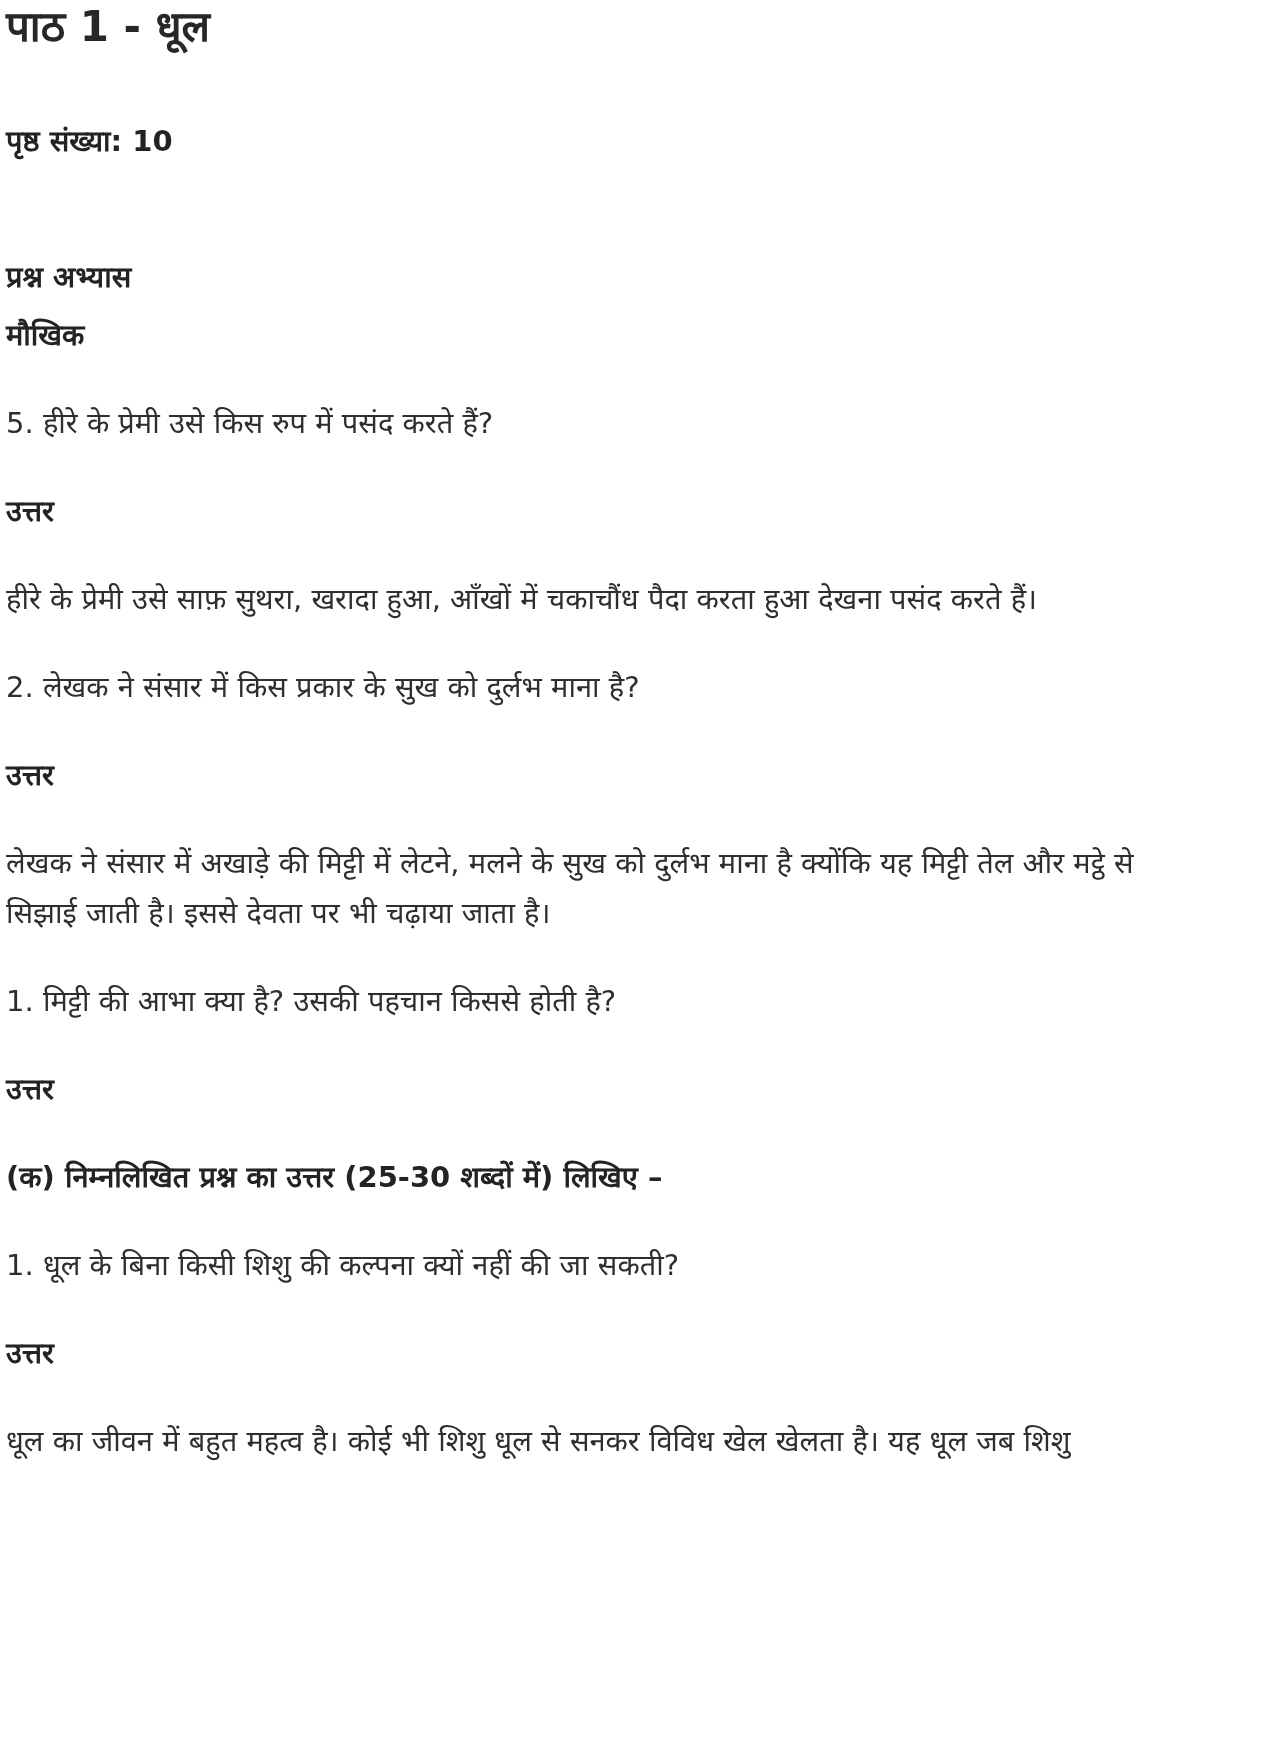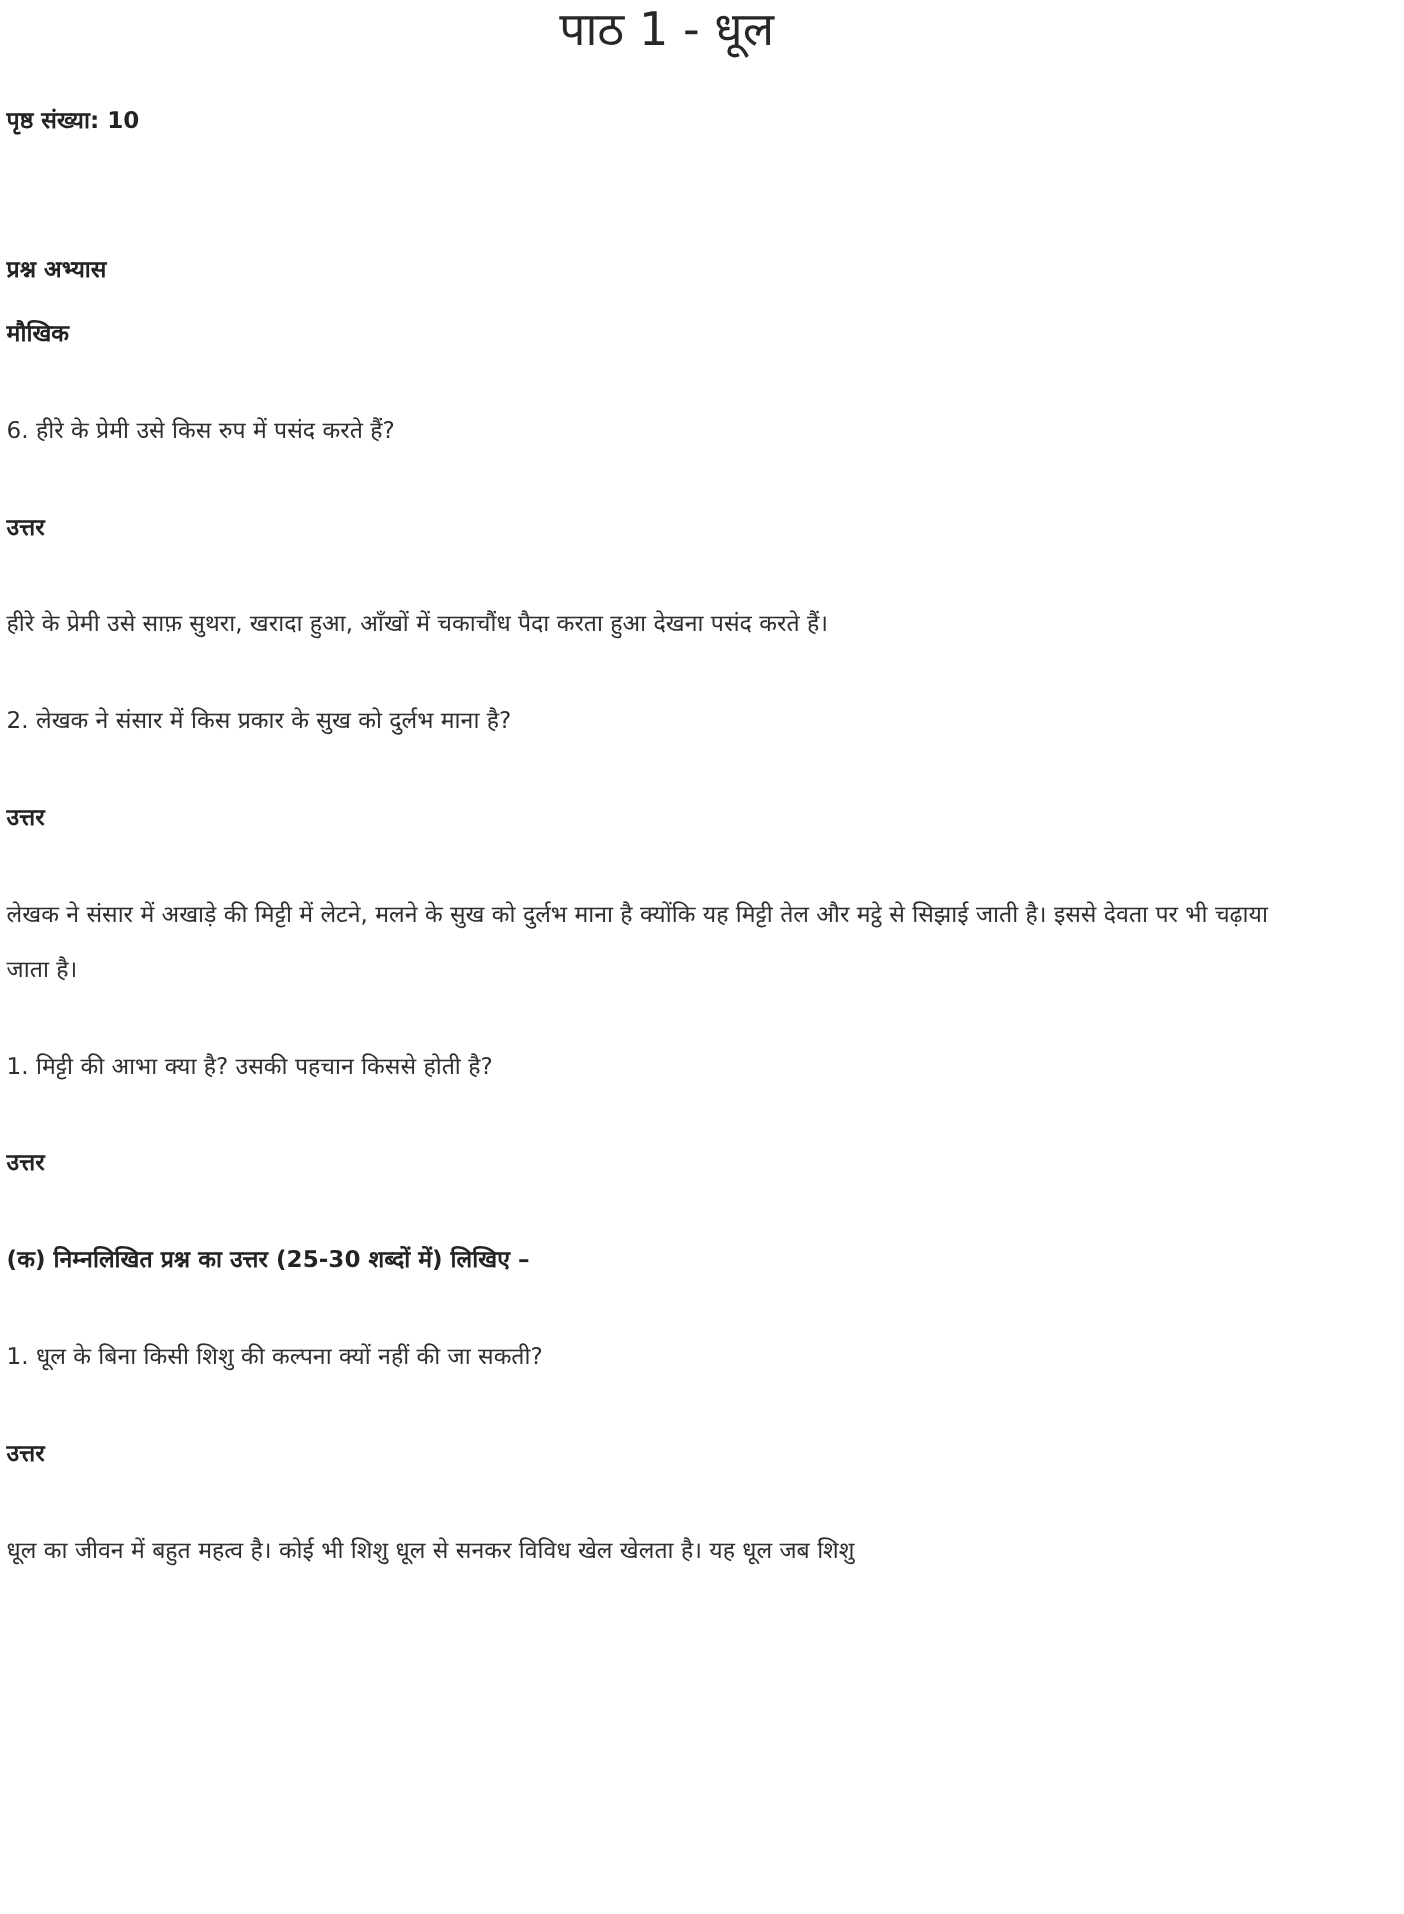--- a/index.html
+++ b/index.html
@@ -14,28 +14,28 @@
     color: #252525;
   }
   .page {
     width: 1276px;
     height: 1740px;
     padding: 2px 10px 0 6px;
     overflow: hidden;
   }
   .doc-title {
     font-size: 42px;
-    font-weight: 400;
-    text-align: center;
+    font-weight: 700;
+    text-align: left;
     line-height: 50px;
-    margin: 0 60px 32px 0;
+    margin: 0 60px 64px 0;
     color: #272727;
   }
   p.block {
-    font-size: 21px;
+    font-size: 29px;
     line-height: 50px;
     margin: 0 0 38px 0;
     color: #2a2a2a;
   }
   p.bold { font-weight: 700; color: #232323; }
   p.regular { font-weight: 400; color: #2e2e2e; }
   p.mb-lg { margin-bottom: 86px; }
   p.mb-sm { margin-bottom: 8px; }
   p.para { max-width: 1160px; }
 </style>
@@ -46,21 +46,21 @@
 
   <h1 class="doc-title">पाठ 1 - धूल</h1>
 
   <p class="block bold mb-lg">पृष्ठ संख्या: 10</p>
 
   <p class="block bold mb-sm">प्रश्न अभ्यास</p>
 
   <p class="block bold">मौखिक</p>
 
 
-  <p class="block regular">6. हीरे के प्रेमी उसे किस रुप में पसंद करते हैं?</p>
+  <p class="block regular">5. हीरे के प्रेमी उसे किस रुप में पसंद करते हैं?</p>
 
   <p class="block bold">उत्तर</p>
 
   <p class="block regular para">हीरे के प्रेमी उसे साफ़ सुथरा, खरादा  हुआ, आँखों में चकाचौंध पैदा करता हुआ देखना पसंद करते हैं।</p>
 
   <p class="block regular">2. लेखक ने संसार में किस प्रकार के सुख को दुर्लभ माना है?</p>
 
   <p class="block bold">उत्तर</p>
 
   <p class="block regular para">लेखक ने संसार में अखाड़े की मिट्टी में लेटने, मलने के सुख को दुर्लभ माना है क्योंकि यह मिट्टी तेल और मट्ठे से सिझाई जाती है। इससे देवता पर भी चढ़ाया जाता है।</p>

